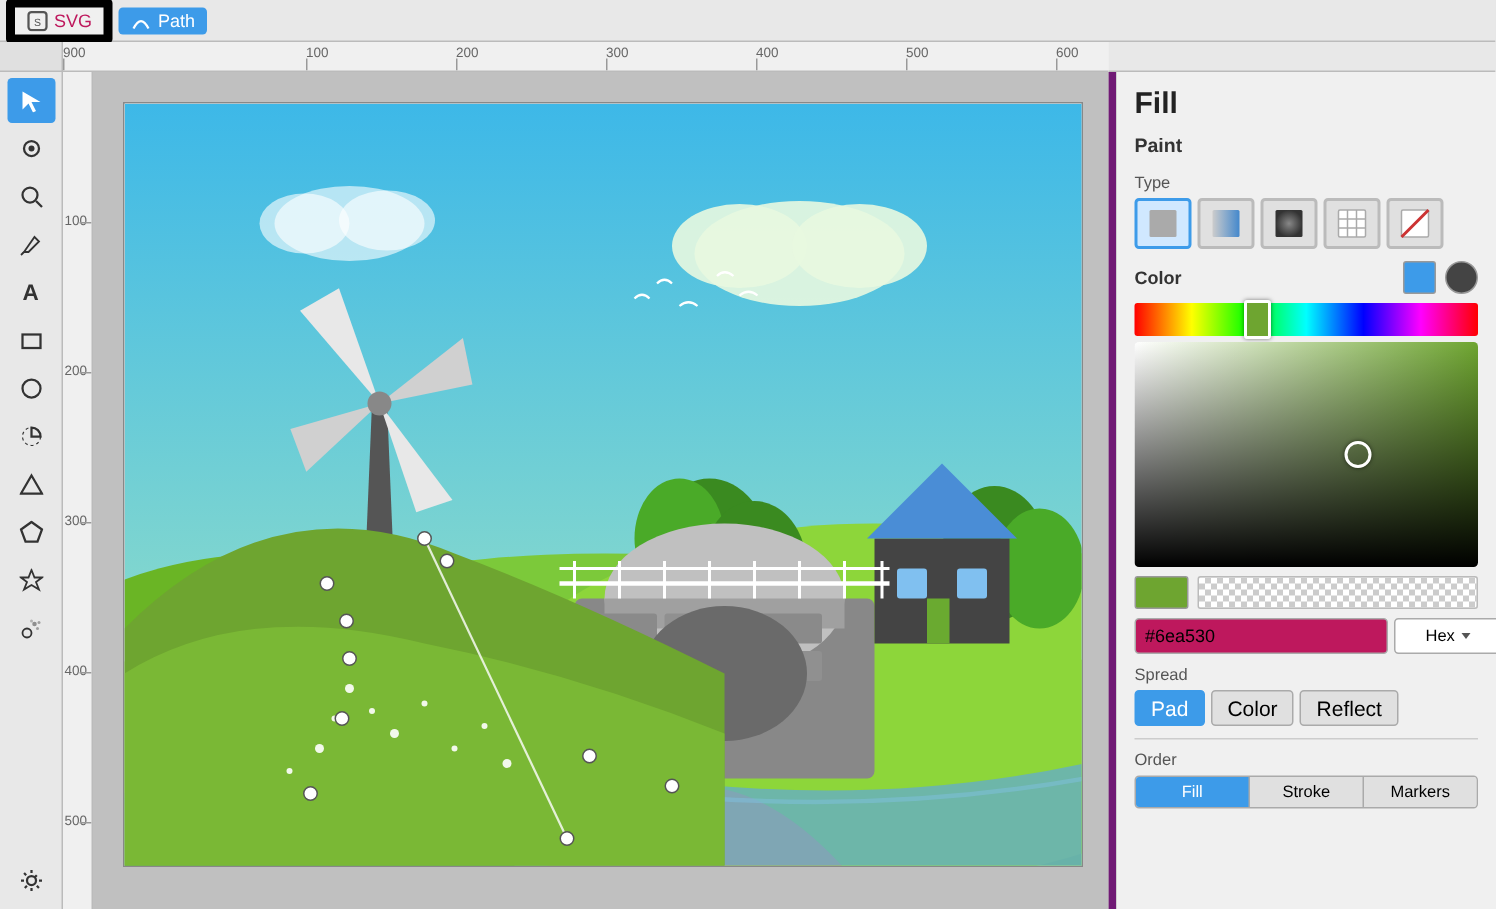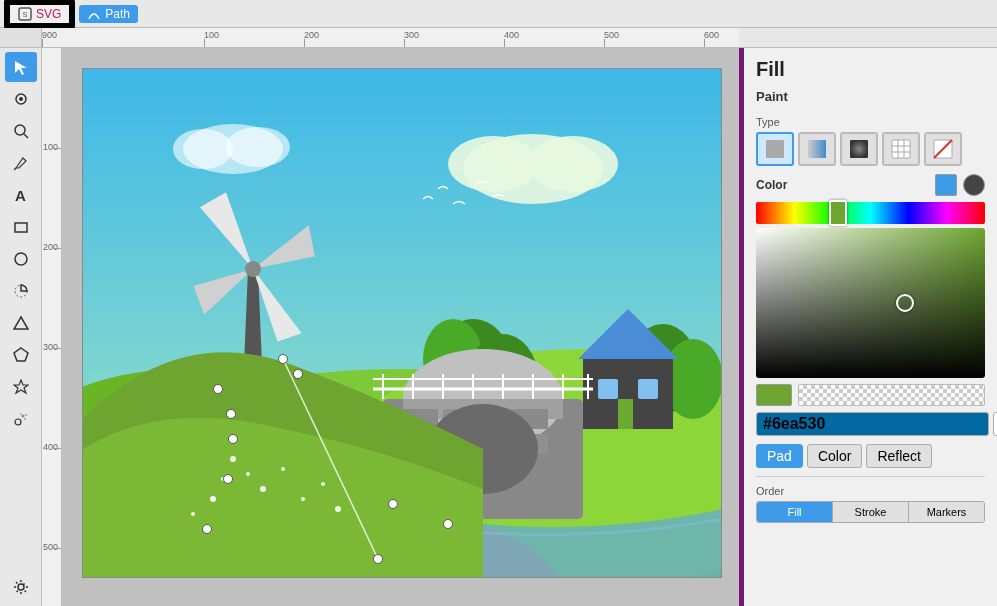--- a/index.html
+++ b/index.html
@@ -273,23 +273,22 @@
       align-items: center;
       gap: 4px;
       margin-bottom: 8px;
     }
     #hex-input {
       flex: 1;
       height: 24px;
       border: 1px solid #aaa;
       border-radius: 3px;
       padding: 0 6px;
-      font-size: 16px;
-      background: #0369a1;
-      font-weight: bold;
+      font-size: 12px;
+      background: #be185d;
     }
     #hex-mode-select {
       height: 24px;
       border: 1px solid #aaa;
       border-radius: 3px;
       font-size: 11px;
       background: white;
       padding: 0 20px;
       display: flex;
       align-items: center;
@@ -757,20 +756,21 @@
         </svg>
       </div>
       <div id="eyedropper-btn">
         <svg width="14" height="14" viewBox="0 0 14 14">
           <path d="M10 1 L13 4 L5 12 L2 12 L2 9 Z" fill="none" stroke="#555" stroke-width="1.2"></path>
           <circle cx="11.5" cy="2.5" r="1.5" fill="#555"></circle>
         </svg>
       </div>
     </div>
 
+    <div class="sub-label">Spread</div>
     <div class="spread-row">
       <button class="spread-btn active">Pad</button>
       <button class="spread-btn">Color</button>
       <button class="spread-btn">Reflect</button>
     </div>
 
     <div class="divider"></div>
 
     <div class="sub-label">Order</div>
     <div class="order-tabs">

